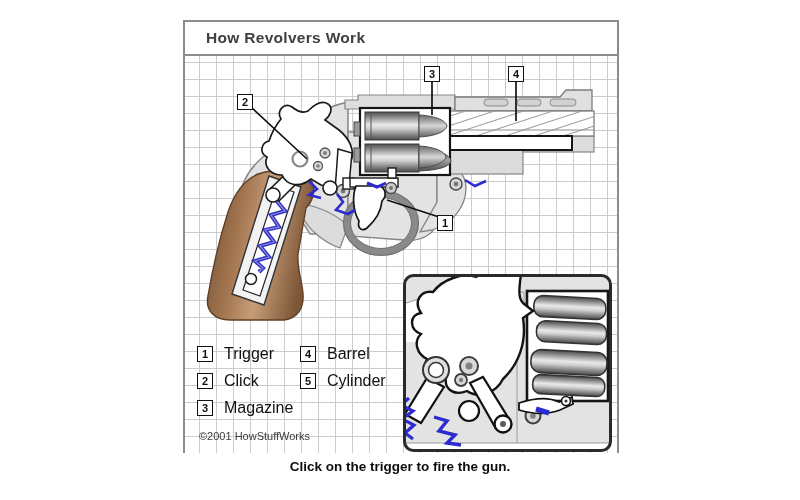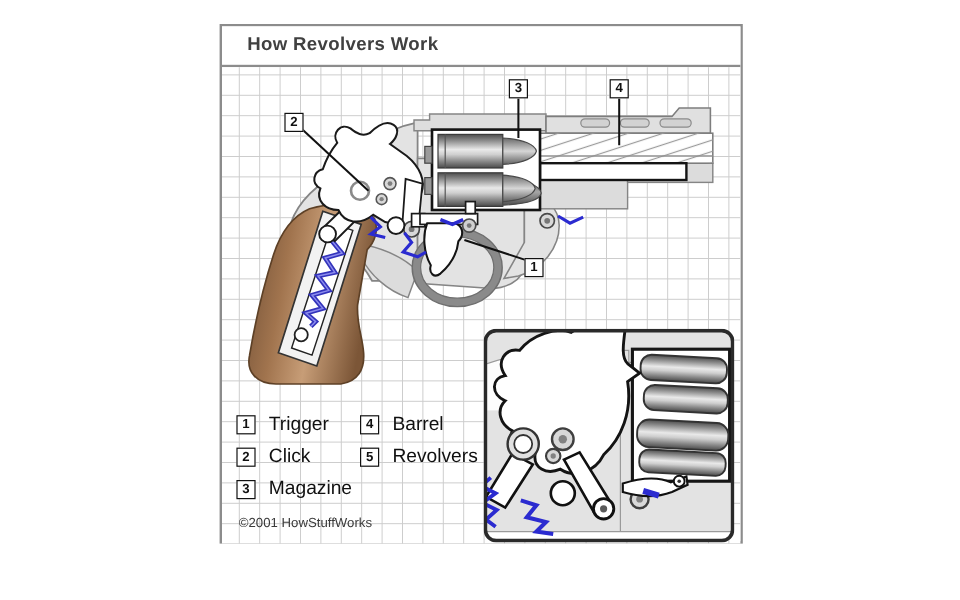--- a/index.html
+++ b/index.html
@@ -204,21 +204,21 @@
         <div class="legend-row" style="left:12px;top:343px">
           <span class="legend-box">3</span>
           <span class="legend-label">Magazine</span>
         </div>
         <div class="legend-row" style="left:115px;top:289px">
           <span class="legend-box">4</span>
           <span class="legend-label">Barrel</span>
         </div>
         <div class="legend-row" style="left:115px;top:316px">
           <span class="legend-box">5</span>
-          <span class="legend-label">Revolvers</span>
+          <span class="legend-label">Cylinder</span>
         </div>
       </div>
 
       <div class="copyright">©2001 HowStuffWorks</div>
 
       <svg class="inset" width="209" height="178" viewBox="403 272 209 178">
         <defs>
           <clipPath id="insetClip">
               <rect x="404" y="273" width="207" height="176" rx="10"></rect>
             </clipPath>
@@ -274,13 +274,14 @@
             <circle cx="566" cy="399" r="1.5" fill="#333"></circle>
             <polyline points="536,407 549,411" fill="none" stroke="#2b2bd0" stroke-width="5"></polyline>
           </g>
         </g>
         <rect x="404.5" y="273.5" width="206" height="175" rx="9" fill="none" stroke="#2a2a2a" stroke-width="3"></rect>
       </svg>
 
     </div>
   </div>
 
+  <div class="caption">Click on the trigger to fire the gun.</div>
 </div>
 
 </body></html>

